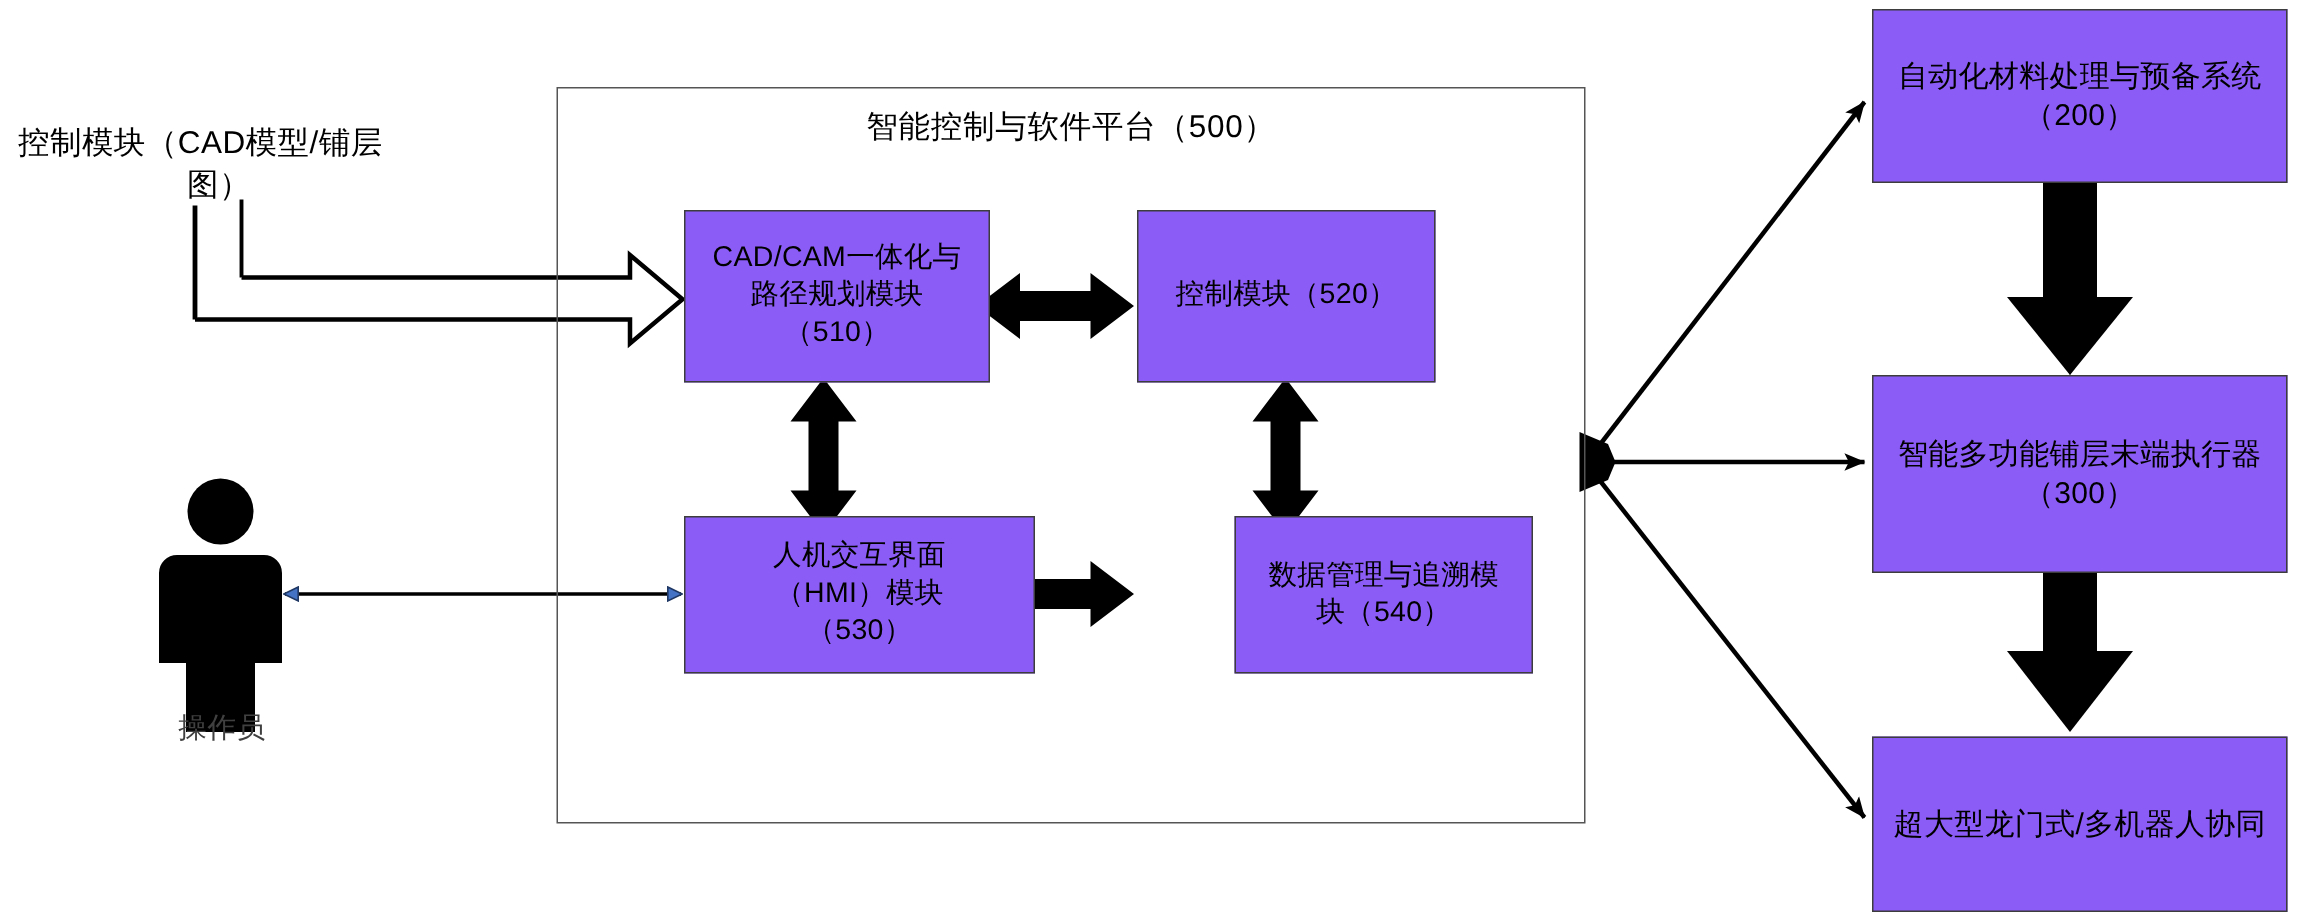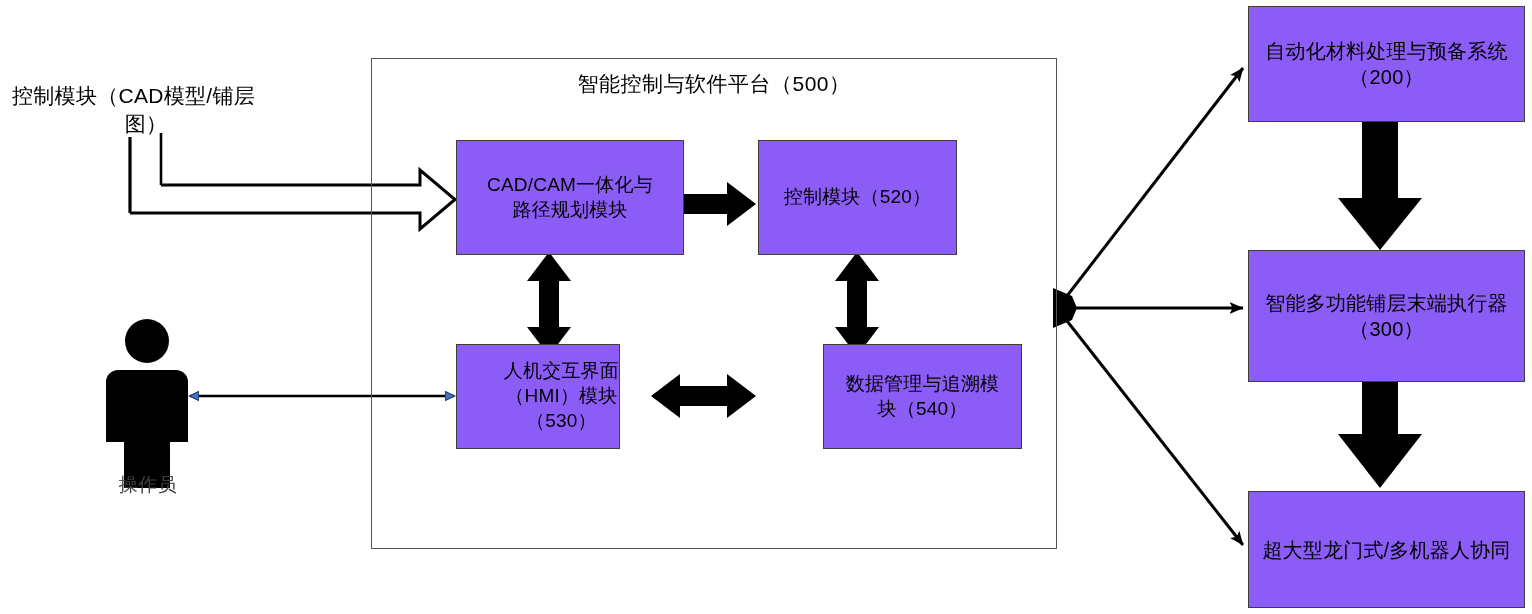--- a/index.html
+++ b/index.html
@@ -151,34 +151,35 @@
     <div>控制模块（CAD模型/铺层</div>
     <div style="text-align:center; width:268px;">图）</div>
   </div>
 
   <div class="operator-label" style="left:96px; top:472px; width:104px;">操作员</div>
 
   <div class="platform-frame" style="left:371px; top:58px; width:686px; height:491px;"></div>
 
   <div class="platform-title" style="left:371px; top:70px; width:686px;text-align:center;">智能控制与软件平台（500）</div>
 
-  <div class="node-box module-text" style="left:456px; top:140px; width:228px; height:115px;align-items:center;">
+  <div class="node-box module-text" style="left:456px; top:140px; width:204px; height:115px;align-items:center;">
     <div>
       <div>CAD/CAM一体化与</div>
       <div>路径规划模块</div>
+      <div>（510）</div>
     </div>
   </div>
 
   <div class="node-box module-text" style="left:758px; top:140px; width:199px; height:115px;">
     <div>
       <div>控制模块（520）</div>
     </div>
   </div>
 
-  <div class="node-box module-text" style="left:456px; top:344px; width:164px; height:105px;justify-content:flex-end;">
+  <div class="node-box module-text" style="left:456px; top:344px; width:234px; height:105px;">
     <div>
       <div>人机交互界面</div>
       <div>（HMI）模块</div>
       <div>（530）</div>
     </div>
   </div>
 
   <div class="node-box module-text" style="left:776px; top:344px; width:199px; height:105px;margin-left:47px;">
     <div>
       <div>数据管理与追溯模</div>

